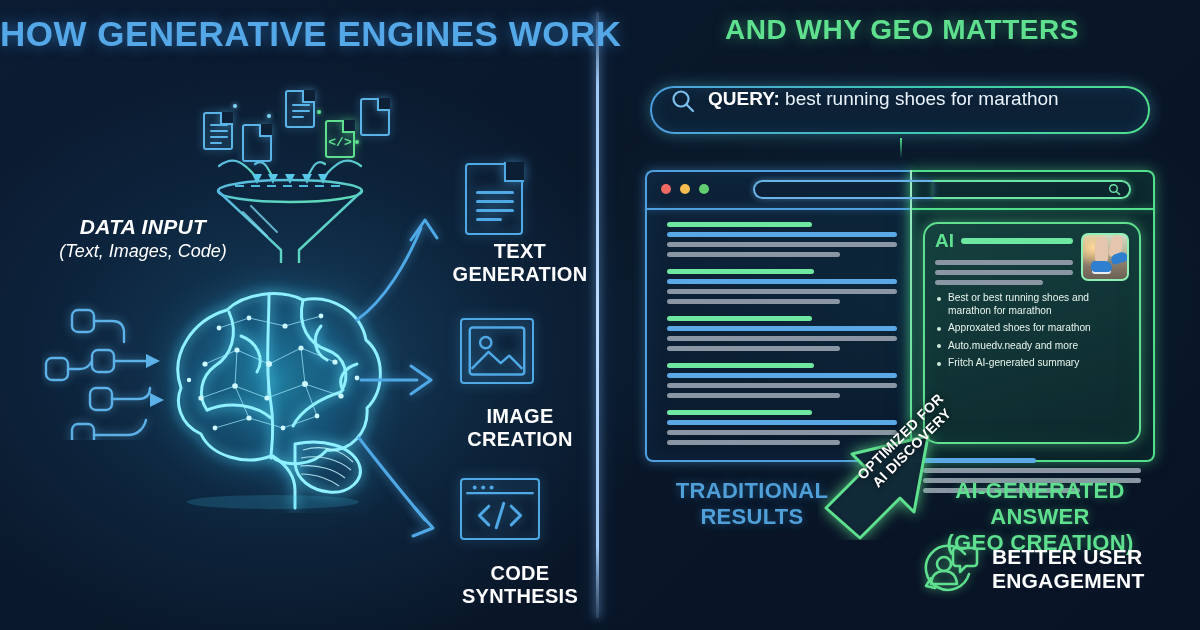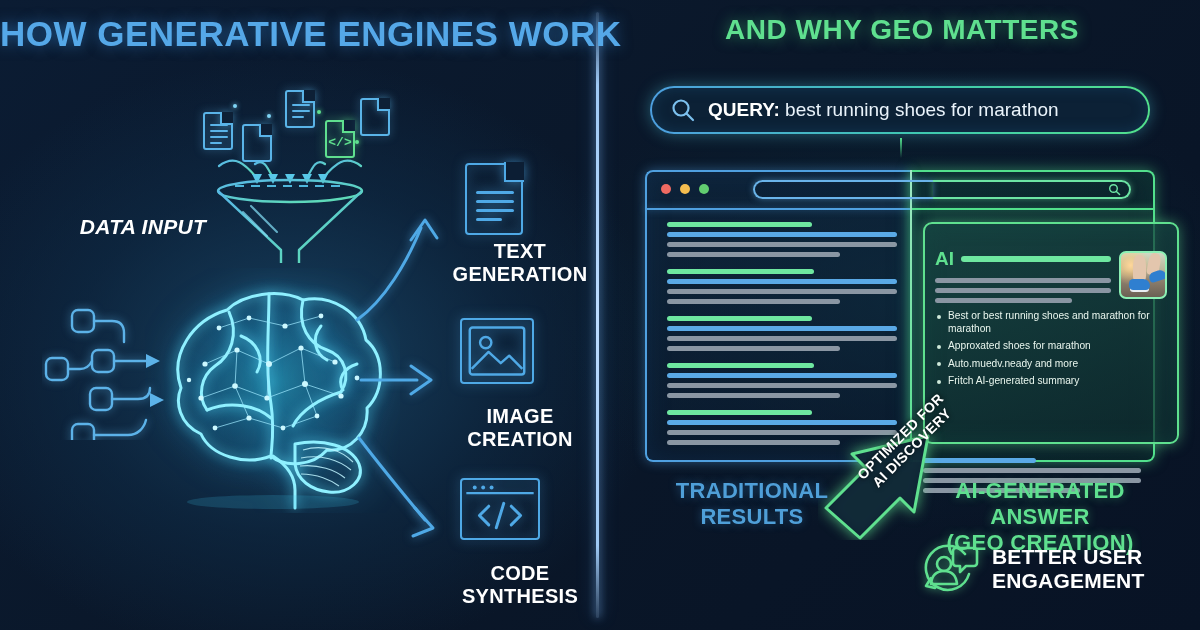--- a/index.html
+++ b/index.html
@@ -110,21 +110,21 @@
   
   .searchbar {
     position: absolute; left: 650px; top: 86px;
     width: 500px; height: 48px;
     border-radius: 24px;
     border: 2.2px solid transparent;
     background:
       linear-gradient(#0c2136, #0c2136) padding-box,
       linear-gradient(90deg, #4d9fe0 0%, #3fc9b0 55%, #52e08c 100%) border-box;
     box-shadow: 0 0 16px rgba(70,180,200,0.45), inset 0 0 14px rgba(30,90,130,0.35);
-    display: flex; align-items: center; gap: 12px; padding: 0 18px;
+    display: flex; align-items: flex-start; gap: 12px; padding: 0 18px;
   }
   .searchbar .qtext { font-size: 19px; color: #eaf3fb; white-space: nowrap; }
   .searchbar .qtext b { color: #ffffff; font-weight: bold; }
   .tick {
     position: absolute; left: 900px; top: 138px; width: 2.4px; height: 20px;
     background: linear-gradient(#52e08c, rgba(82,224,140,0));
   }
 
   
   .browser {
@@ -177,25 +177,25 @@
 
   .results { position: absolute; left: 22px; top: 52px; width: 230px; }
   .result-block { margin-bottom: 12px; }
   .bar { height: 5px; border-radius: 3px; margin-bottom: 5px; }
   .bar.g { background: #6ee7a0; }
   .bar.b { background: #5aa9e6; }
   .bar.s { background: #8a96a3; }
 
   .ai-card {
     position: absolute; left: 278px; top: 52px;
-    width: 256px; height: 222px;
-    border: 2.2px solid #5fe08f; border-radius: 9px;
+    width: 218px; height: 222px;
+    border: 2.2px solid #5fe08f; border-radius: 15px;
     background: linear-gradient(165deg, rgba(25,72,68,0.72), rgba(14,44,46,0.72));
     box-shadow: 0 0 14px rgba(95,224,143,0.5), inset 0 0 20px rgba(20,80,70,0.4);
-    padding: 27px 10px;
+    padding: 9px 10px;
   }
   .ai-head { display: flex; gap: 8px; }
   .ai-head .lbl { color: #5fe08f; font-size: 19px; font-weight: bold; line-height: 16px; }
   .ai-head .lines { flex: 1; padding-top: 4px; }
   .ai-thumb {
     width: 48px; height: 48px; border-radius: 7px;
     border: 2px solid #8df0b4; flex: none;
     background:
       radial-gradient(circle at 22% 28%, #ffd79a 0%, rgba(255,200,120,0.5) 18%, rgba(255,190,110,0) 42%),
       linear-gradient(to bottom, #cfd9c4 0%, #b9b69b 38%, #8d7f6d 62%, #6b6054 100%);
@@ -407,20 +407,21 @@
     </g>
     <g fill="none" stroke="#4fa9e6" stroke-width="3" stroke-linecap="round" stroke-linejoin="round" style="filter: drop-shadow(0 0 5px rgba(79,169,230,0.65));">
       <polyline points="66,60 80,40 92,58"></polyline>
       <polyline points="66,186 86,200 66,214"></polyline>
       <polyline points="70,328 88,348 68,356"></polyline>
     </g>
   </svg>
 
   <div class="label-block" id="data-input">
     <div class="l1">DATA INPUT</div>
+    <div class="l2">(Text, Images, Code)</div>
   </div>
 
   <div class="out-icon" id="icon-text">
     <span class="ln" style="top:26px; width:38px;"></span>
     <span class="ln" style="top:35px; width:38px;"></span>
     <span class="ln" style="top:44px; width:38px;"></span>
     <span class="ln" style="top:53px; width:26px;"></span>
   </div>
   <svg class="out-icon" id="icon-image" viewBox="0 0 74 66">
     <rect x="8" y="8" width="58" height="50" rx="3" fill="none" stroke="#4fa9e6" stroke-width="2.6"></rect>

